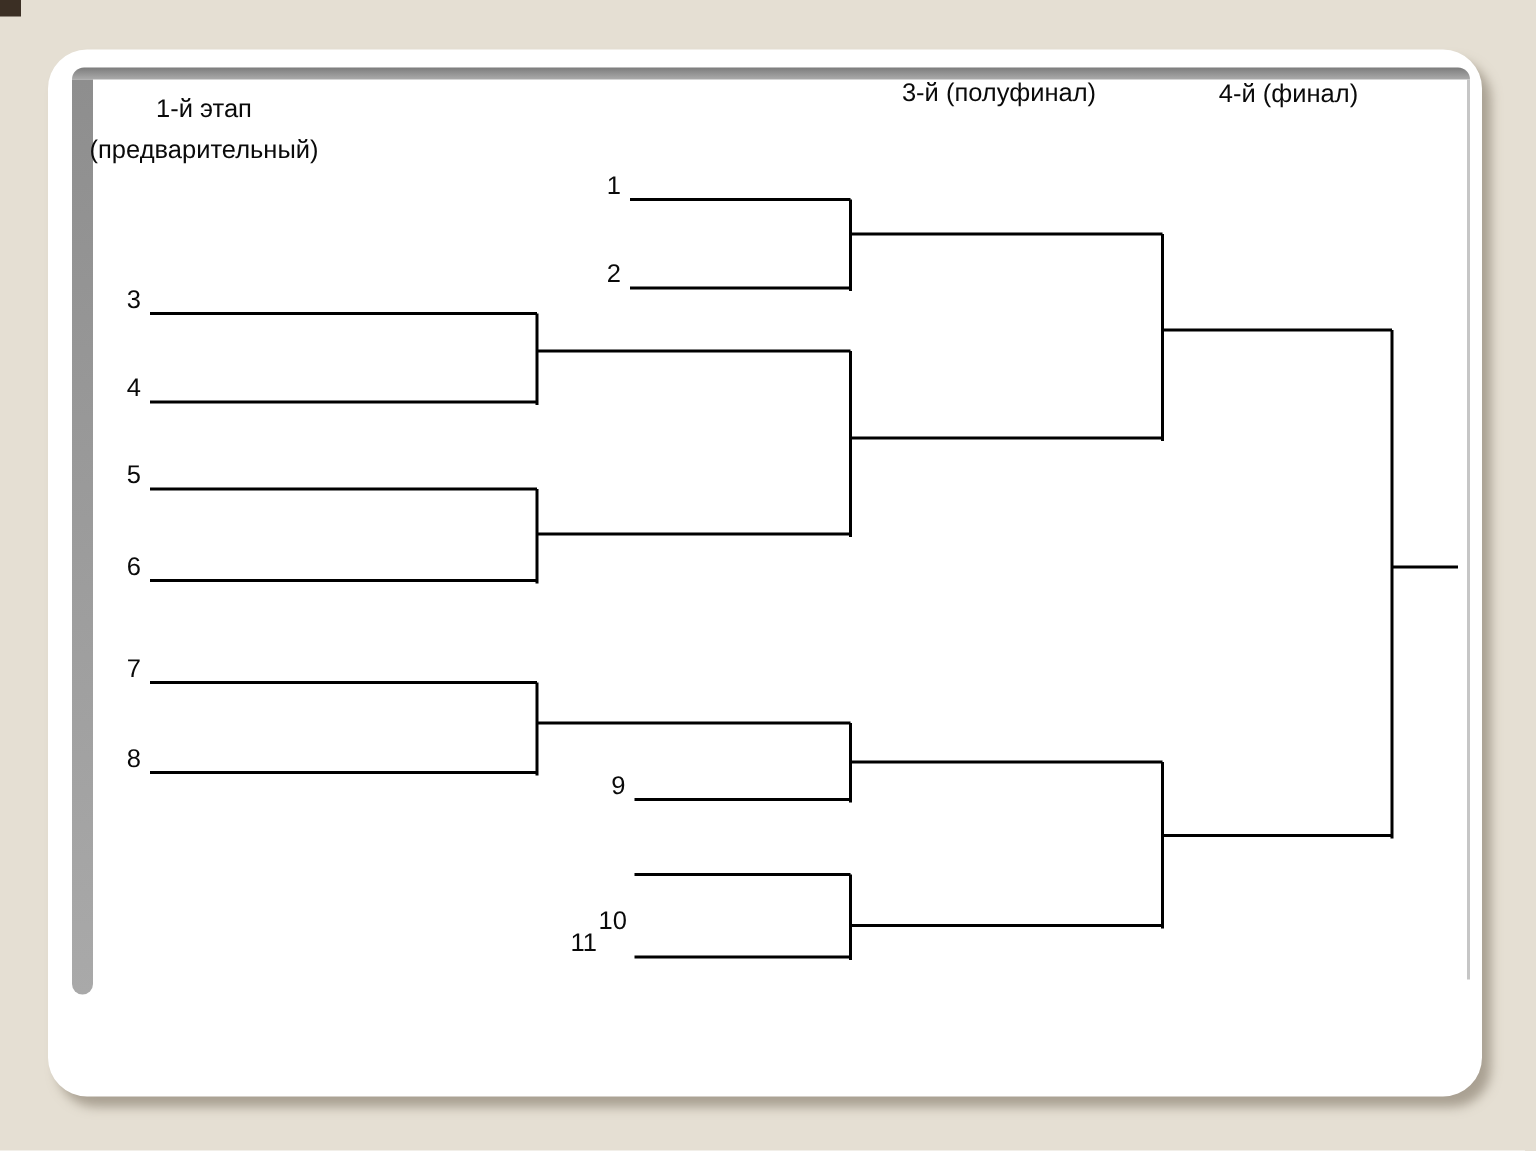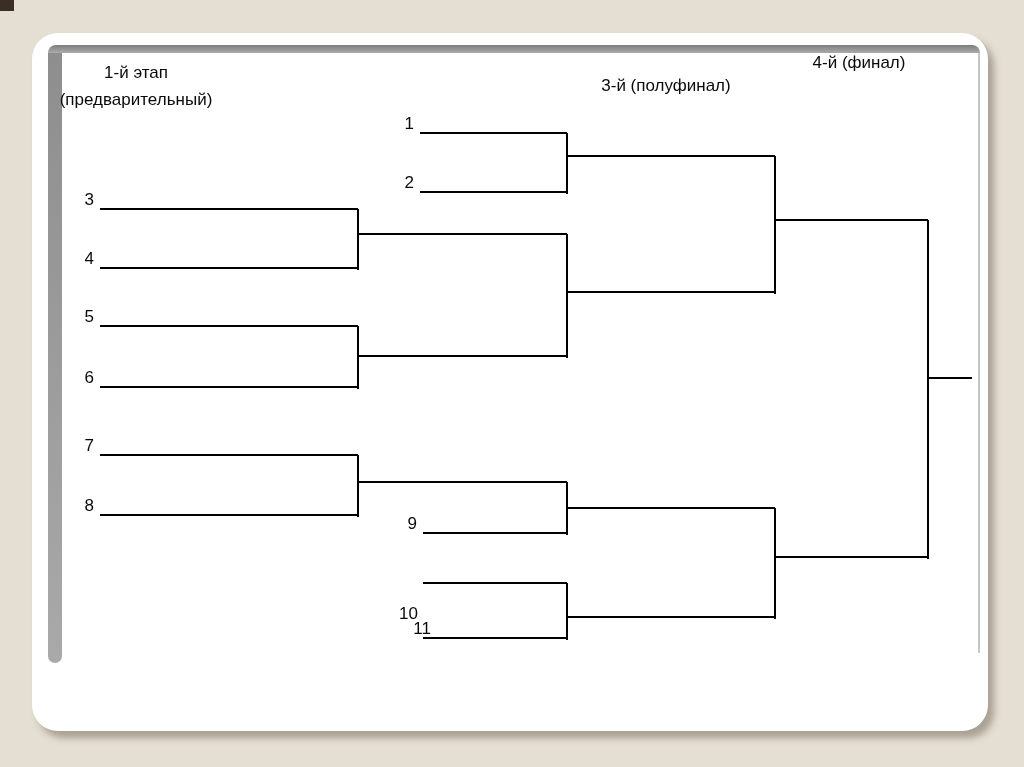--- a/index.html
+++ b/index.html
@@ -63,37 +63,37 @@
   <div id="corner-square"></div>
   <div id="card"></div>
   <div id="frame-top"></div>
   <div id="frame-left"></div>
   <div id="frame-right"></div>
   <div id="bracket-layer">
       <div class="stage-header" style="left: -24px; top: 59px;">
         <div>1-й этап</div>
         <div>(предварительный)</div>
       </div>
-      <div class="stage-header" style="left: 506px; top: 72px;">
+      <div class="stage-header" style="left: 506px; top: 48px;">
         <div>3-й (полуфинал)</div>
       </div>
       <div class="stage-header" style="left: 699px; top: 49px;">
         <div>4-й (финал)</div>
       </div>
       <div class="entrant-label" style="left: 370px; top: 115px;">1</div>
       <div class="entrant-label" style="left: 370px; top: 174px;">2</div>
       <div class="entrant-label" style="left: 50px; top: 191px;">3</div>
       <div class="entrant-label" style="left: 50px; top: 250px;">4</div>
       <div class="entrant-label" style="left: 50px; top: 308px;">5</div>
       <div class="entrant-label" style="left: 50px; top: 369px;">6</div>
       <div class="entrant-label" style="left: 50px; top: 437px;">7</div>
       <div class="entrant-label" style="left: 50px; top: 497px;">8</div>
       <div class="entrant-label" style="left: 373px; top: 515px;">9</div>
       <div class="entrant-label" style="left: 374px; top: 565px; margin-top: 40px;">10</div>
-      <div class="entrant-label" style="left: 387px; top: 620px;">11</div>
+      <div class="entrant-label" style="left: 354px; top: 620px;">11</div>
       <div class="seg" style="left: 420px; top: 132px; width: 147px; height: 2px;"></div>
       <div class="seg" style="left: 420px; top: 191px; width: 147px; height: 2px;"></div>
       <div class="seg" style="left: 566px; top: 133px; width: 2px; height: 61px;"></div>
       <div class="seg" style="left: 567px; top: 155px; width: 208px; height: 2px;"></div>
       <div class="seg" style="left: 100px; top: 208px; width: 258px; height: 2px;"></div>
       <div class="seg" style="left: 100px; top: 267px; width: 258px; height: 2px;"></div>
       <div class="seg" style="left: 357px; top: 209px; width: 2px; height: 61px;"></div>
       <div class="seg" style="left: 358px; top: 233px; width: 209px; height: 2px;"></div>
       <div class="seg" style="left: 100px; top: 325px; width: 258px; height: 2px;"></div>
       <div class="seg" style="left: 100px; top: 386px; width: 258px; height: 2px;"></div>

